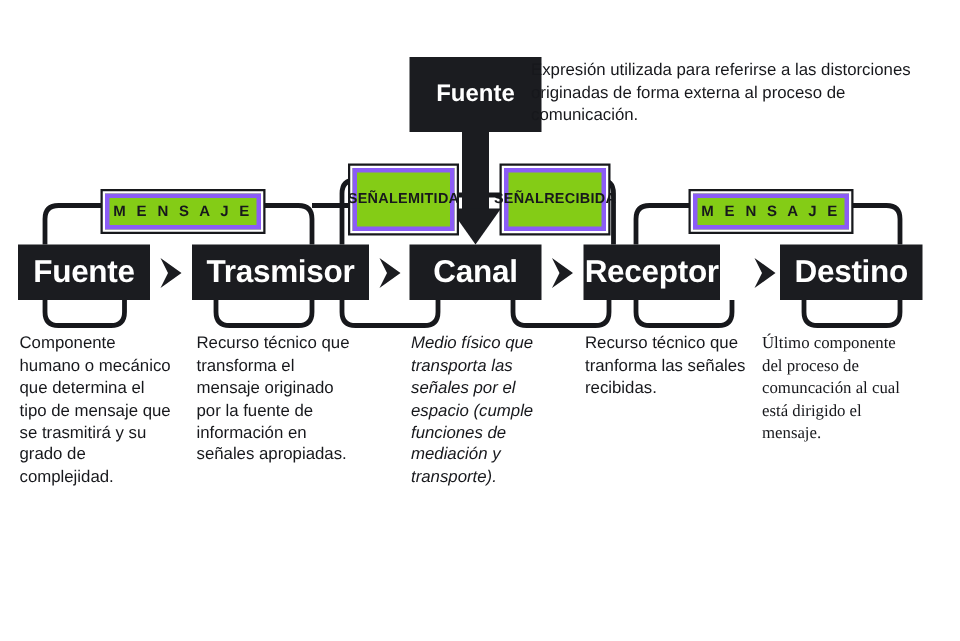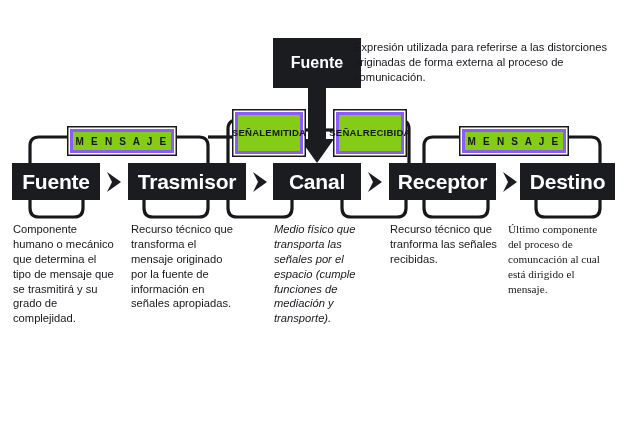--- a/index.html
+++ b/index.html
@@ -47,21 +47,21 @@
     z-index: 6;
   }
   .node-label {
     display: block;
     white-space: nowrap;
   }
 
   #node-fuente   { left: 12px;  top: 148px; width: 88px;  height: 37px; font-size: 21px; }
   #node-trasmisor{ left: 128px; top: 148px; width: 118px; height: 37px; font-size: 21px; }
   #node-canal    { left: 273px; top: 148px; width: 88px;  height: 37px; font-size: 21px; }
-  #node-receptor { left: 389px; top: 148px; width: 107px; height: 37px; font-size: 21px; }
+  #node-receptor { left: 389px; top: 148px; width: 91px; height: 37px; font-size: 21px; }
   #node-destino  { left: 520px; top: 148px; width: 95px;  height: 37px; font-size: 21px; }
 
   
   .chevron {
     position: absolute;
     top: 155px;
     width: 22px;
     height: 24px;
     z-index: 7;
   }

